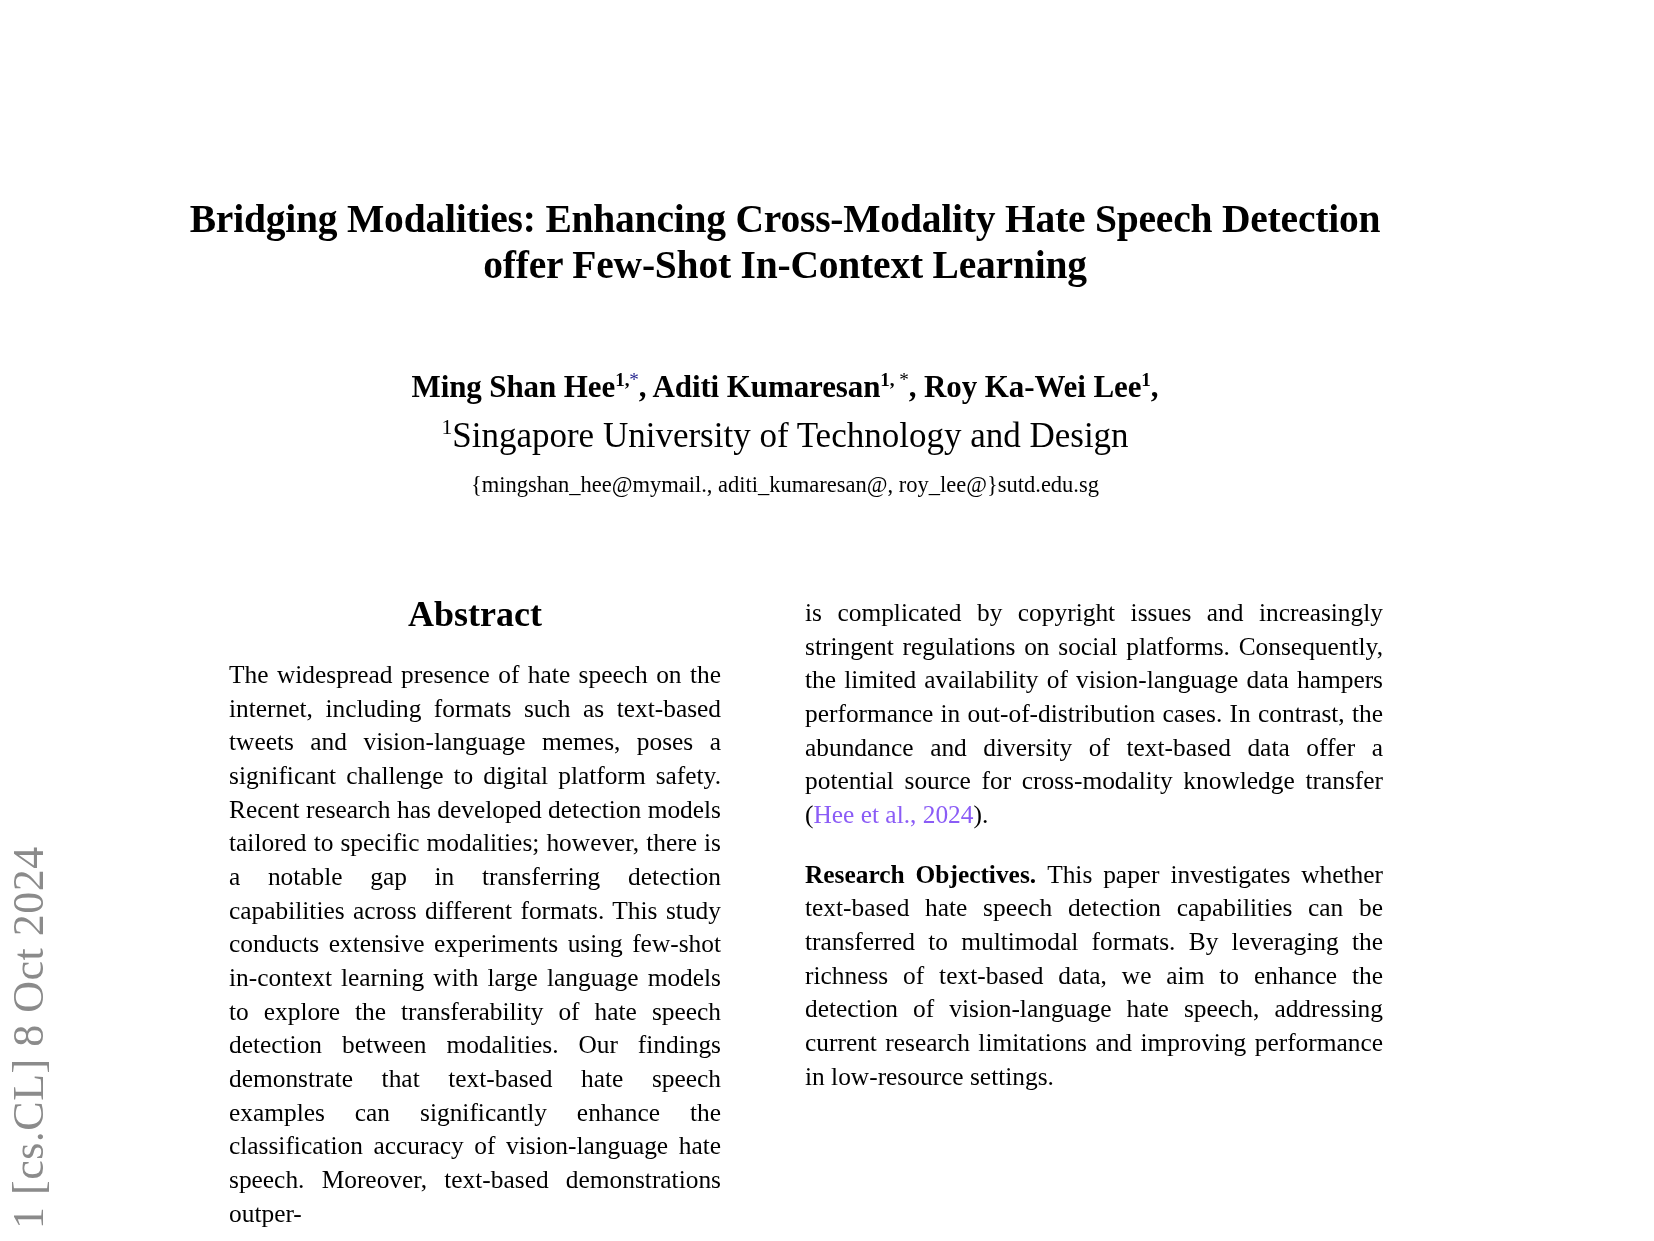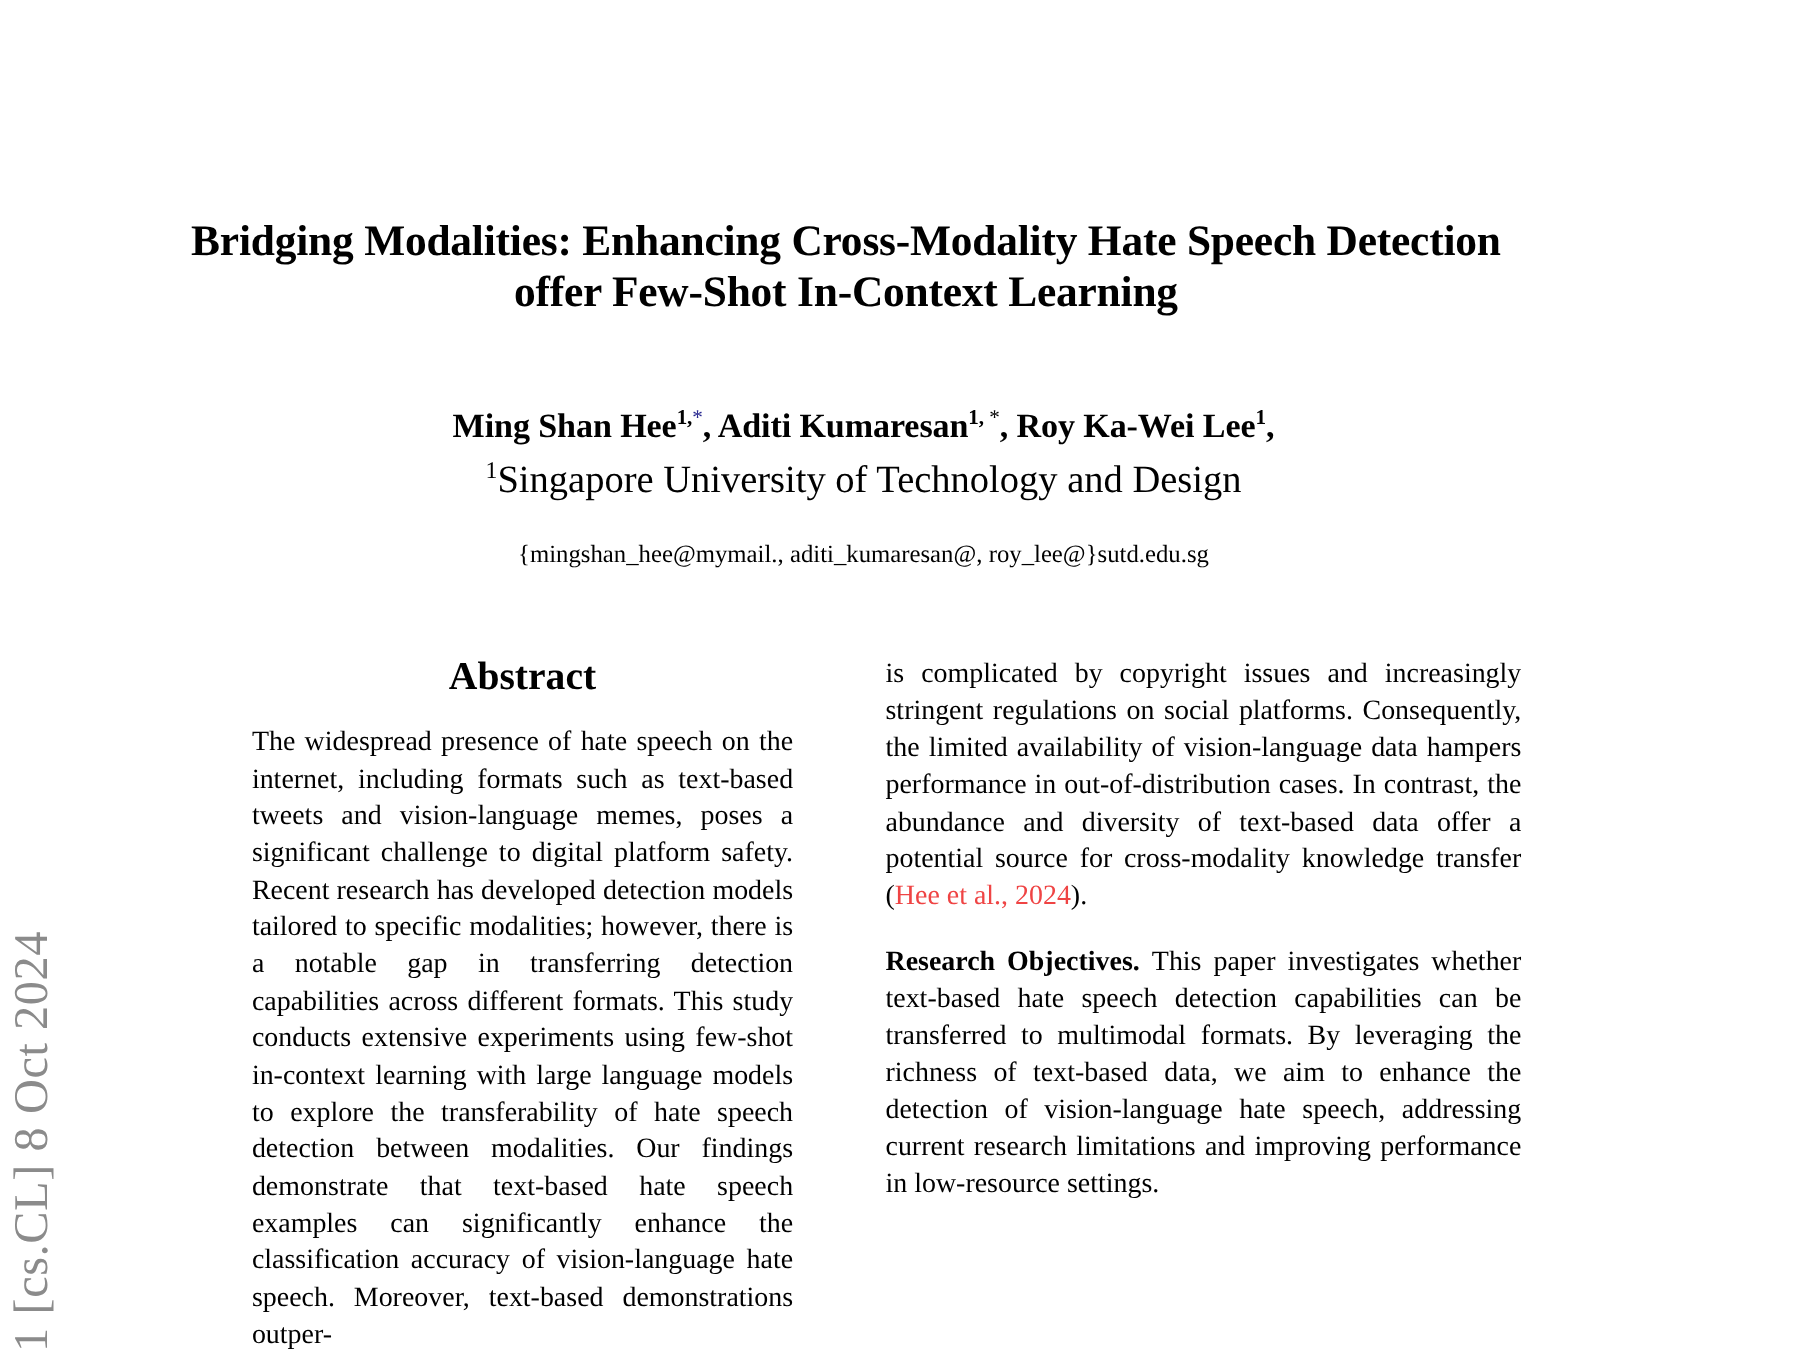--- a/index.html
+++ b/index.html
@@ -46,21 +46,21 @@
     position: absolute;
     left: 0;
     top: 0;
     width: 1654px;
     height: 1241px;
   }
 
   
   #title-block {
     position: absolute;
-    left: 169px;
+    left: 185px;
     top: 196px;
     width: 1200px;
     text-align: center;
   }
   #paper-title {
     font-size: 39.5px;
     font-weight: bold;
     line-height: 1.17;
     letter-spacing: -0.2px;
     margin: 0;
@@ -95,21 +95,21 @@
     margin-top: 6px;
   }
   #affiliation-line sup {
     font-size: 0.62em;
     vertical-align: super;
     line-height: 0;
   }
   #email-line {
     font-size: 22.5px;
     line-height: 1.3;
-    margin-top: 31px;
+    margin-top: 12px;
   }
 
   
   .column {
     position: absolute;
     top: 596px;
     font-size: 25.4px;
     line-height: 1.325;
     text-align: justify;
     text-justify: inter-word;
@@ -122,21 +122,21 @@
     text-align: center;
     font-size: 36px;
     font-weight: bold;
     margin: 0 0 26px 0;
     line-height: 1;
   }
   .para { margin: 0 0 0 0; }
   .para + .para { margin-top: 26px; }
   .runin { font-weight: bold; }
   .runin-gap { display: inline-block; width: 11px; }
-  .cite-link { color: #ef4444; text-decoration: none; }
+  .cite-link { color: #8b5cf6; text-decoration: none; }
 
   
   #left-column, #right-column { overflow: hidden; height: 650px; }
 </style>
 </head>
 <body>
 
 <div id="page">
 
   <div id="arxiv-stamp">

